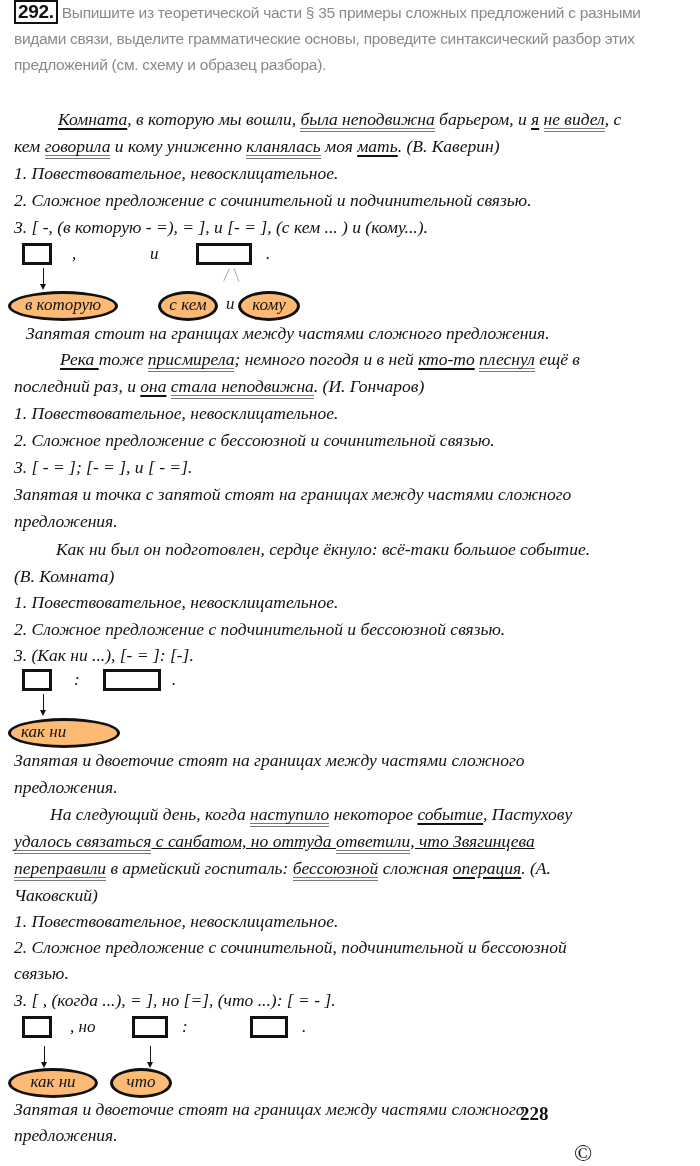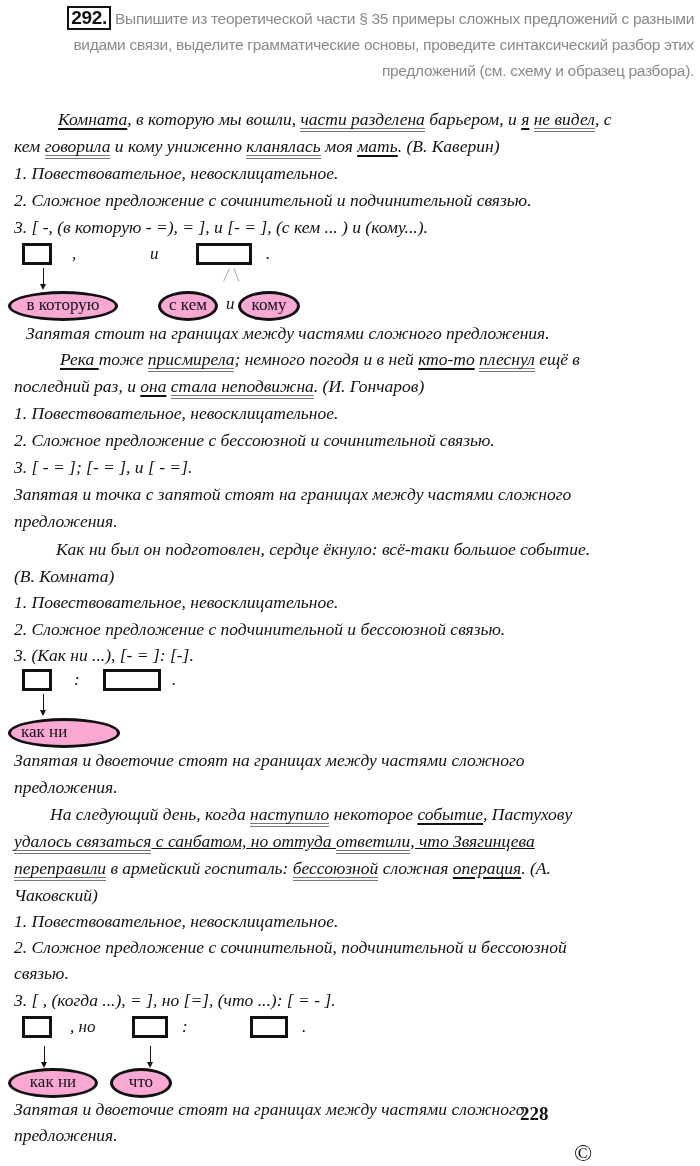--- a/index.html
+++ b/index.html
@@ -1,38 +1,38 @@
 <!DOCTYPE html>
 <html><head>
 <meta charset="utf-8">
 <style>
   html, body { margin:0; padding:0; background:#ffffff; }
   body { width:700px; height:1166px; position:relative; overflow:hidden; font-family:"Liberation Serif", serif; color:#111; }
-  .task { position:absolute; left:14px; top:6px; width:680px; font-size:15.5px; line-height:26px; color:#8a8a8a; font-family:"Liberation Sans", sans-serif; letter-spacing:-0.3px;text-align:right; }
+  .task { position:absolute; left:14px; top:0; width:680px; font-size:15.5px; line-height:26px; color:#8a8a8a; font-family:"Liberation Sans", sans-serif; letter-spacing:-0.3px; }
   .task .num { display:inline-block; border:2px solid #111; color:#111; font-weight:bold; font-size:19px; line-height:20px; padding:0 2px; margin-right:4px; font-family:"Liberation Sans", sans-serif; }
   .line { position:absolute; left:14px; font-style:italic; font-size:17.5px; line-height:22px; white-space:nowrap; color:#111; }
   .s { text-decoration:underline; text-decoration-color:#111; text-underline-offset:3px; text-decoration-thickness:1.5px; }
   .p { border-bottom:4px double #777; padding-bottom:0px; line-height:18px; display:inline-block; }
   .box { position:absolute; border:3px solid #111; height:16px; background:#fff; }
   .punct { position:absolute; font-style:italic; font-size:17px; color:#111; }
   .arrow { position:absolute; width:1px; background:#111; }
   .arrow::after { content:""; position:absolute; left:-3px; bottom:-2px; border-left:3.5px solid transparent; border-right:3.5px solid transparent; border-top:6px solid #111; }
-  .oval { position:absolute; border:3px solid #111; border-radius:50%; font-size:17px; text-align:center; line-height:22px; background:#f9a8d4; }
+  .oval { position:absolute; border:3px solid #111; border-radius:50%; font-style:italic; font-size:17px; text-align:center; line-height:22px; background:#fdba74; }
   .slash { position:absolute; width:1px; height:14px; background:#aaa; }
   .pagenum { position:absolute; left:520px; top:1103px; font-weight:bold; font-size:19px; font-family:"Liberation Serif", serif; }
   .copy { position:absolute; left:574px; top:1140px; font-size:24px; font-family:"Liberation Serif", serif; }
 </style>
 </head>
 <body>
 
 <div class="task">
   <span class="num">292.</span><span>Выпишите из теоретической части § 35 примеры сложных предложений с разными видами связи, выделите грамматические основы, проведите синтаксический разбор этих предложений (см. схему и образец разбора).</span>
 </div>
 
-<div class="line" style="left:58px;top:108px;"><span class="s">Комната</span><span>, в которую мы вошли, </span><span class="p">части разделена</span><span> барьером, и </span><span class="s">я</span><span> </span><span class="p">не видел</span><span>, с</span></div>
+<div class="line" style="left:58px;top:108px;"><span class="s">Комната</span><span>, в которую мы вошли, </span><span class="p">была неподвижна</span><span> барьером, и </span><span class="s">я</span><span> </span><span class="p">не видел</span><span>, с</span></div>
 <div class="line" style="top:135px;"><span>кем </span><span class="p">говорила</span><span> и кому униженно </span><span class="p">кланялась</span><span> моя </span><span class="s">мать</span><span>. (В. Каверин)</span></div>
 <div class="line" style="top:162px;">1. Повествовательное, невосклицательное.</div>
 <div class="line" style="top:189px;">2. Сложное предложение с сочинительной и подчинительной связью.</div>
 <div class="line" style="top:216px;">3. [ -, (в которую - =), = ], и [- = ], (с кем ... ) и (кому...).</div>
 
 <div class="box" style="left:22px;top:243px;width:24px;"></div>
 <div class="punct" style="left:72px;top:244px;">,</div>
 <div class="punct" style="left:150px;top:244px;">и</div>
 <div class="box" style="left:196px;top:243px;width:50px;"></div>
 <div class="punct" style="left:266px;top:244px;">.</div>

